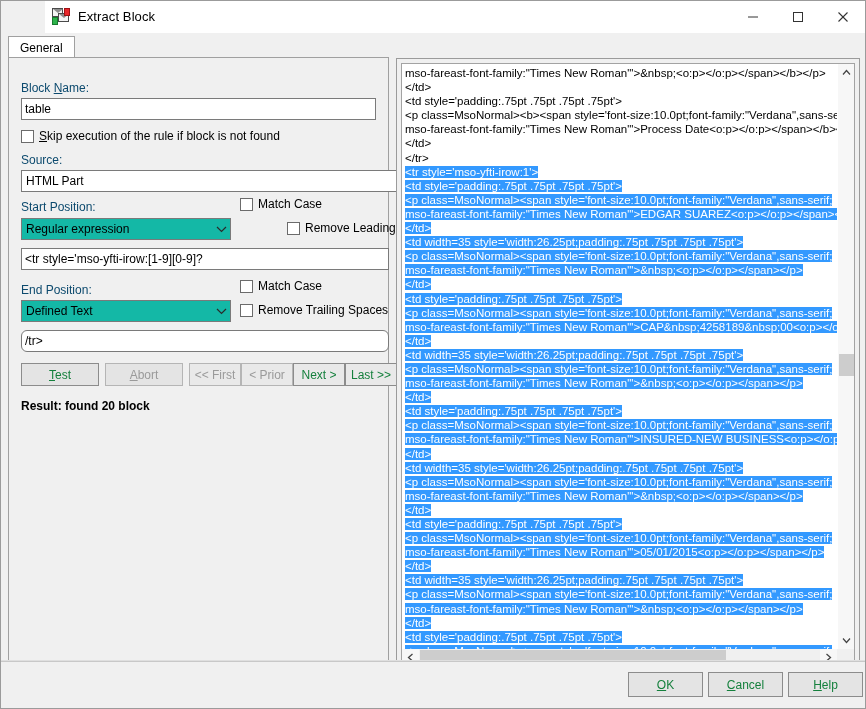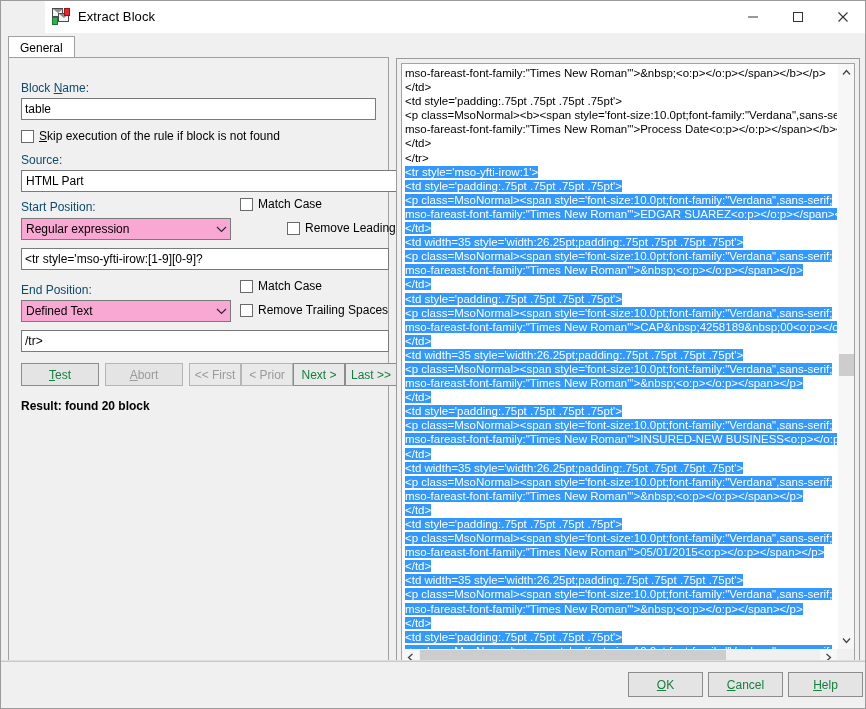--- a/index.html
+++ b/index.html
@@ -162,21 +162,21 @@
     position: absolute;
     height: 22px;
     border: 1px solid #7a7a7a;
     box-sizing: border-box;
     display: flex;
     align-items: center;
     font-size: 12px;
     overflow: hidden;
   }
   .combo.white { background: #ffffff; }
-  .combo.grey { background: #f9a8d4; }
+  .combo.grey { background: #14b8a6; }
   .combo .combo-text {
     flex: 1;
     padding-left: 4px;
     white-space: nowrap;
     overflow: hidden;
   }
   .combo .arrow {
     width: 17px;
     display: flex;
     align-items: center;
@@ -441,21 +441,21 @@
 
       <div class="chk" style="left:231px; top:221px;">
         <span class="box"></span>
         <span>Match Case</span>
       </div>
       <div class="chk" style="left:231px; top:245px;">
         <span class="box"></span>
         <span>Remove Trailin<u>g</u> Spaces</span>
       </div>
 
-      <div class="textbox" style="left:12px; top:272px; width:368px; height:22px;">
+      <div class="textbox" style="left:12px; top:272px; width:368px; height:22px;border-radius:6px;">
         <span>/tr&gt;</span>
       </div>
 
       <div class="btn" style="left:12px; top:305px; width:78px;">
         <span><u>T</u>est</span>
       </div>
       <div class="btn disabled" style="left:96px; top:305px; width:78px;">
         <span><u>A</u>bort</span>
       </div>
       <div class="btn disabled navbtn" style="left:180px; top:305px; width:52px;">

